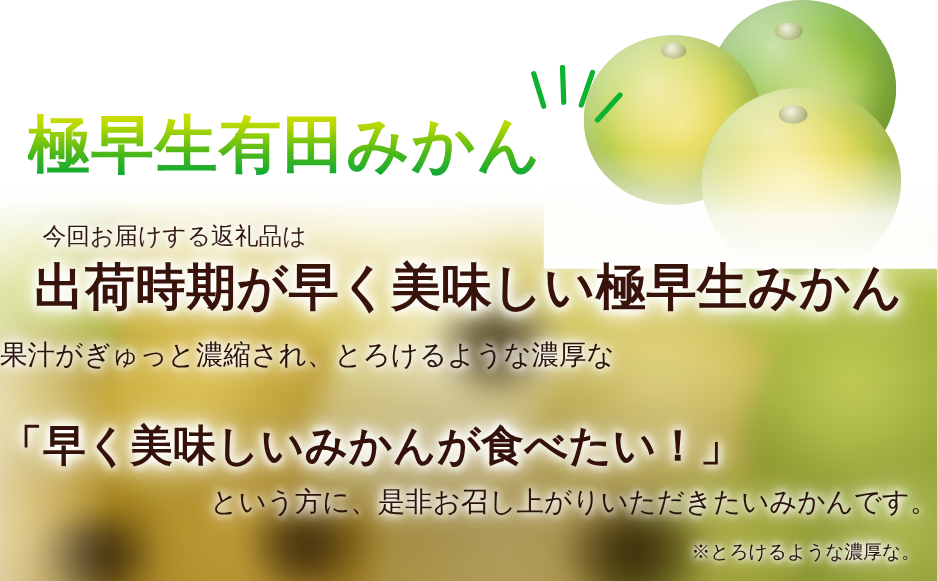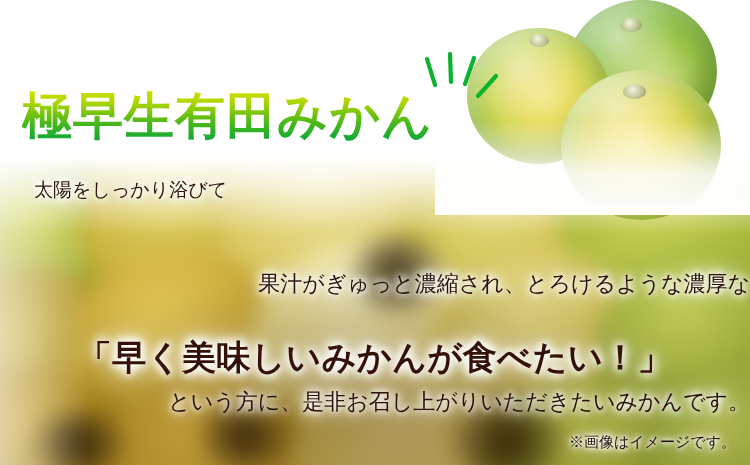--- a/index.html
+++ b/index.html
@@ -151,35 +151,35 @@
     white-space: nowrap;
     text-shadow:
       0 0 8px #fff, 0 0 8px #fff, 0 0 14px #fff, 0 0 14px #fff,
       0 0 22px #fff, 0 0 30px rgba(255,255,255,0.9);
   }
 
   .body-copy {
     position: absolute;
     left: 0; right: 0;
     top: 266px;
-    text-align: right;
+    text-align: left;
     font-size: 22px;
     line-height: 36px;
     color: #2b120a;
     white-space: nowrap;
     text-shadow:
       0 0 7px #fff, 0 0 7px #fff, 0 0 13px #fff,
       0 0 18px #fff, 0 0 26px rgba(255,255,255,0.85);
   }
 
   .quote {
     position: absolute;
     left: 0; right: 0;
     top: 336px;
-    text-align: center;
+    text-align: left;
     font-size: 34px;
     line-height: 44px;
     font-weight: 700;
     color: #34120a;
     letter-spacing: 0.5px;
     white-space: nowrap;
     text-shadow:
       0 0 8px #fff, 0 0 8px #fff, 0 0 14px #fff, 0 0 14px #fff,
       0 0 24px #fff, 0 0 32px rgba(255,255,255,0.9);
   }
@@ -286,26 +286,27 @@
       <line x1="9" y1="7" x2="17" y2="33"></line>
       <line x1="32" y1="2" x2="33" y2="30"></line>
       <line x1="56" y1="6" x2="47" y2="32"></line>
       <line x1="78" y1="24" x2="60" y2="44"></line>
     </g>
   </svg>
 
 
   <div class="title-big">極早生有田みかん</div>
 
-  <div class="sub-lead">太陽をしっかり浴びて</div>
-
+  <div class="sub-lead">今回お届けする返礼品は</div>
+
+  <div class="headline">出荷時期が早く美味しい極早生みかん</div>
 
   <div class="body-copy">
     <div>果汁がぎゅっと濃縮され、とろけるような濃厚な</div>
   </div>
 
   <div class="quote">「早く美味しいみかんが食べたい！」</div>
 
   <div class="closing">という方に、是非お召し上がりいただきたいみかんです。</div>
 
-  <div class="disclaimer">※画像はイメージです。</div>
+  <div class="disclaimer">※とろけるような濃厚な。</div>
 
 </div>
 
 </body></html>

